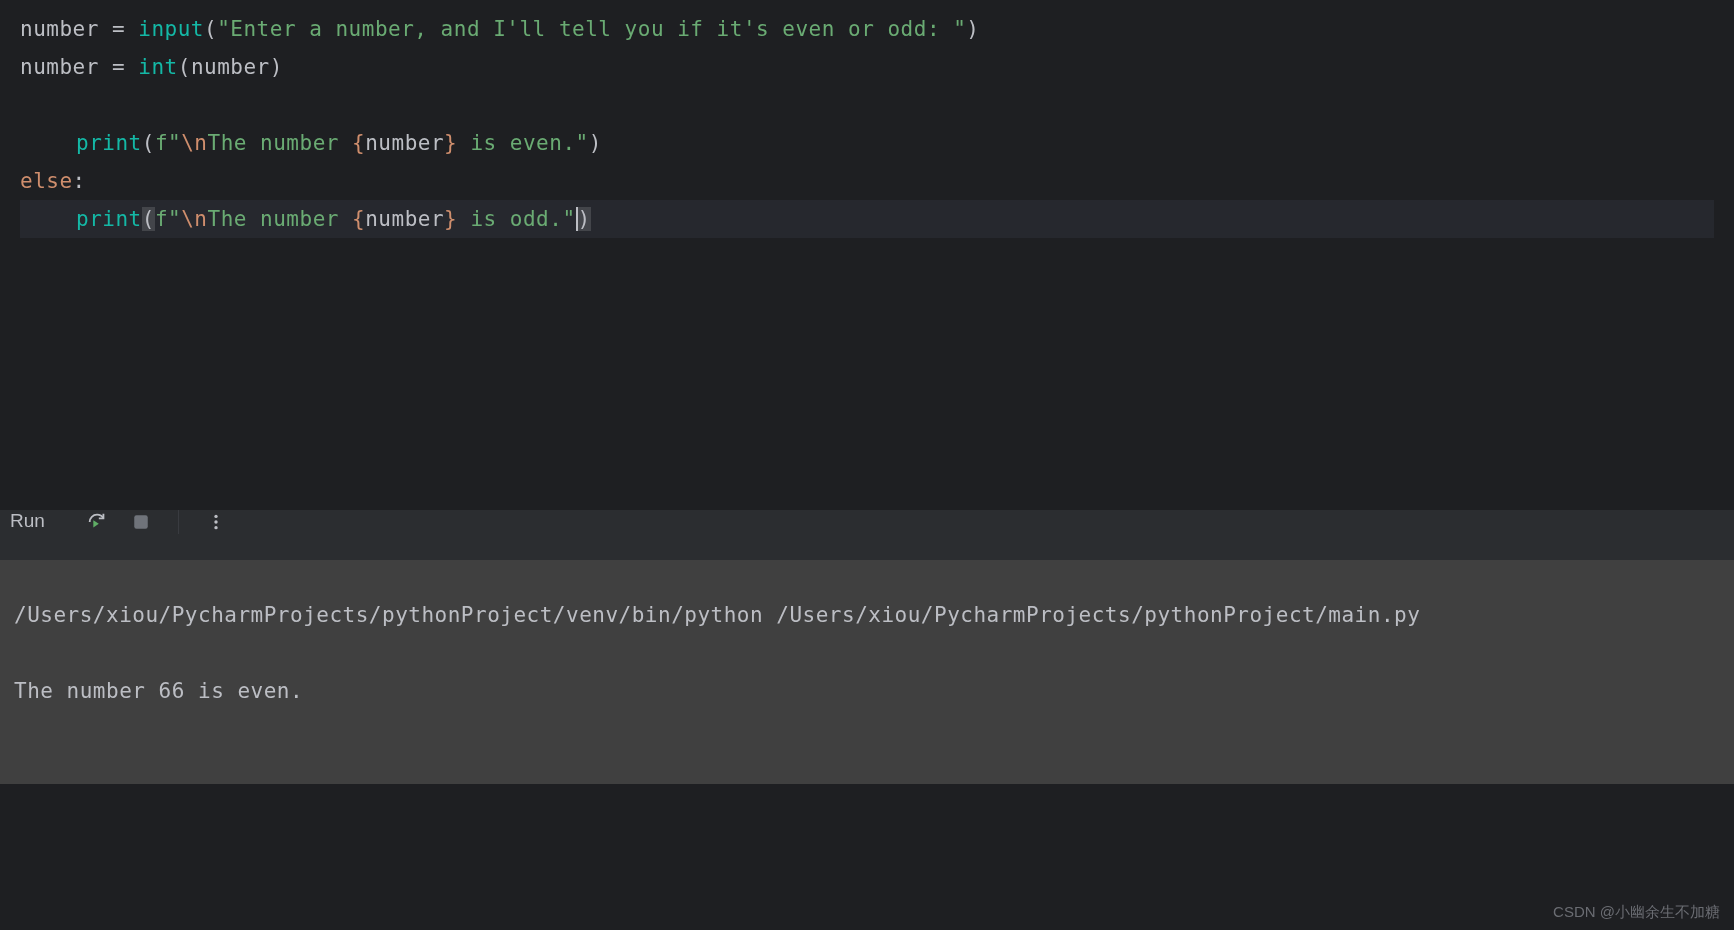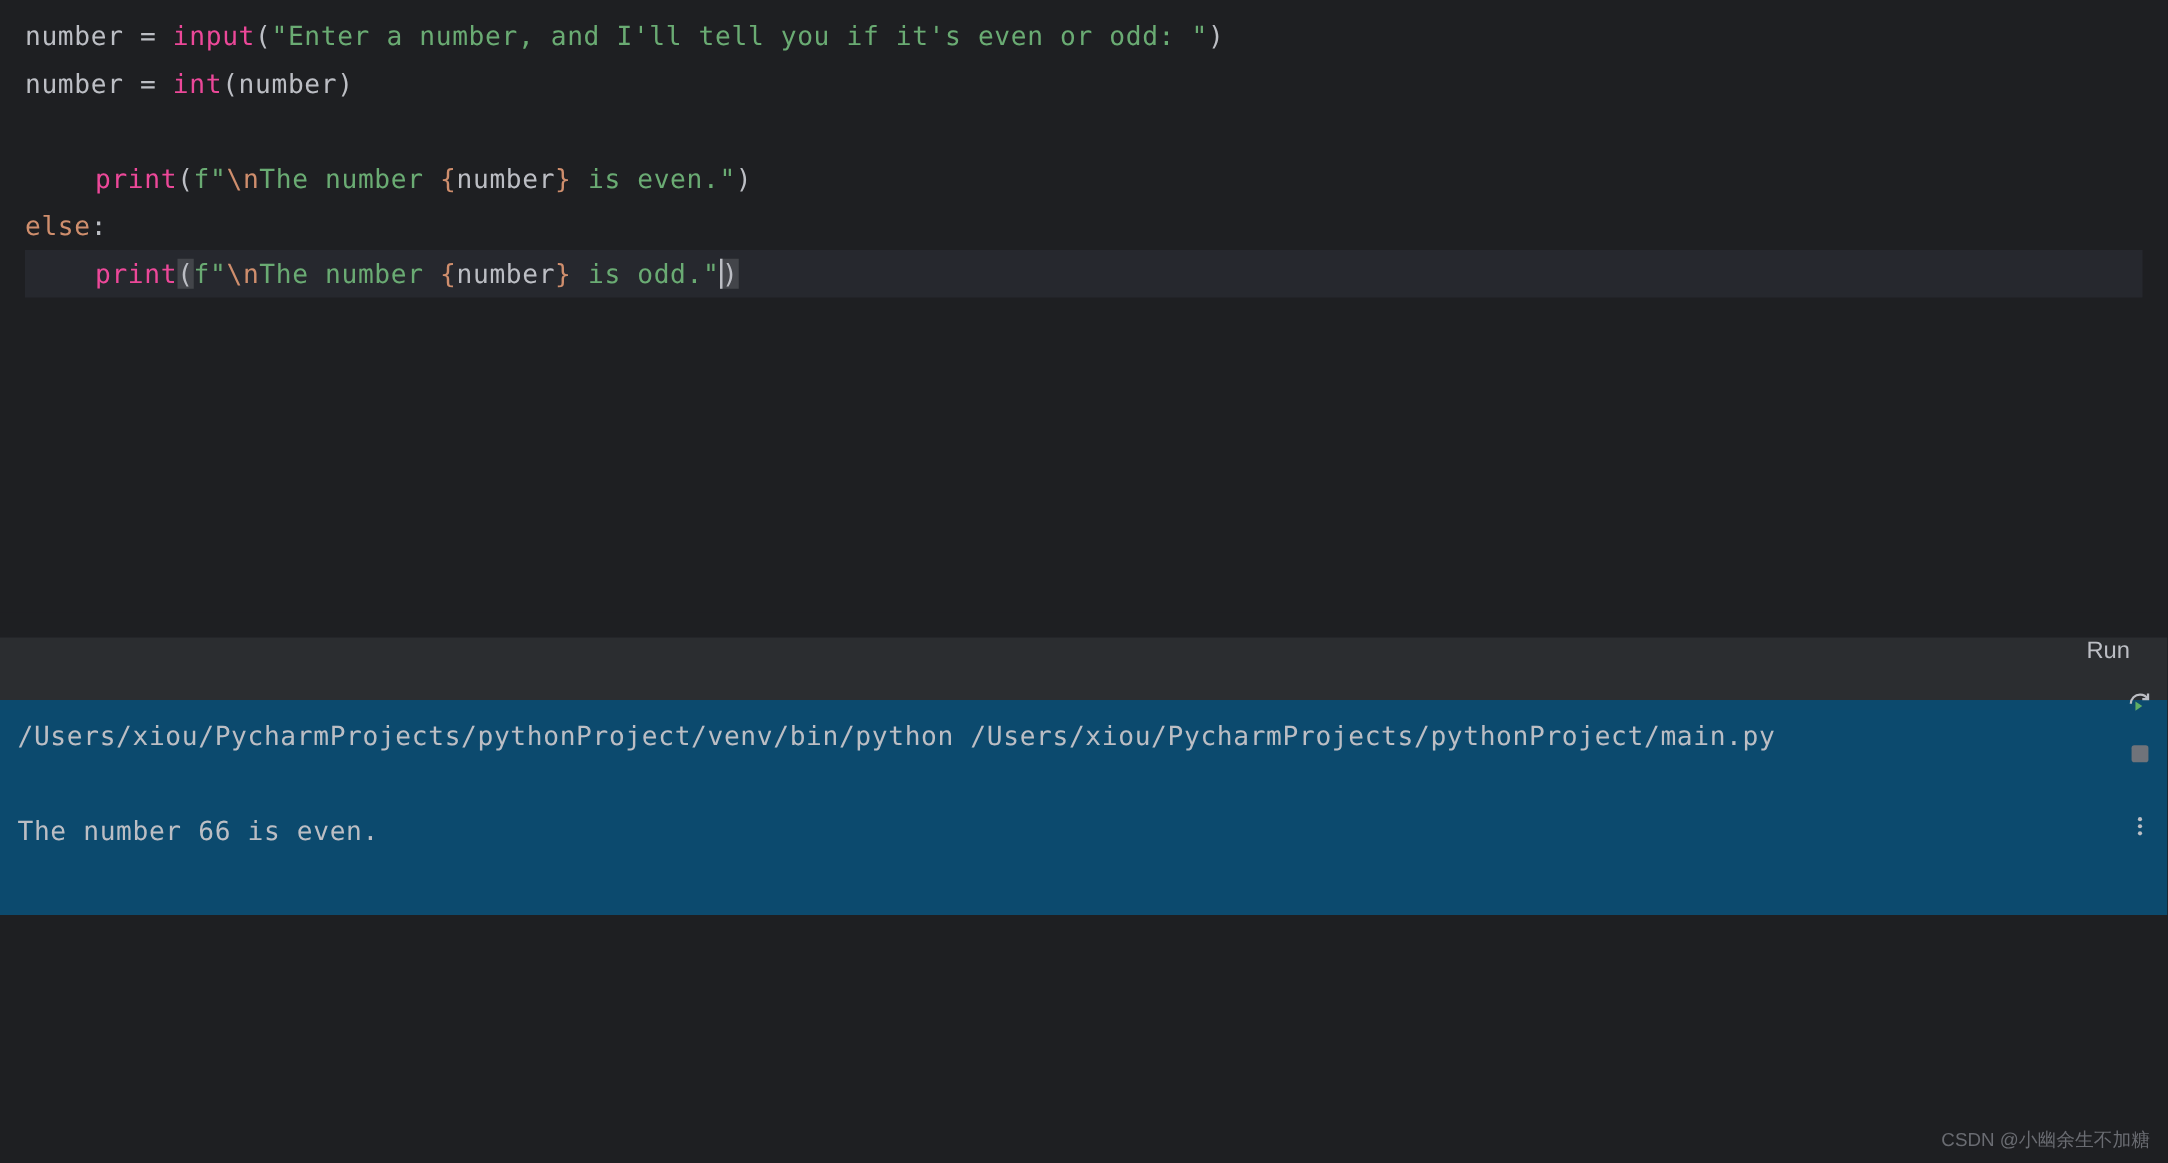--- a/index.html
+++ b/index.html
@@ -26,21 +26,21 @@
       line-height: 38px;
       white-space: pre;
       font-size: 21px;
       letter-spacing: 0.5px;
     }
     .code-line.highlighted {
       background: #26282e;
     }
     .tok-var { color: #bcbec4; }
     .tok-op { color: #bcbec4; }
-    .tok-builtin { color: #ec4899; }
+    .tok-builtin { color: #14b8a6; }
     .tok-paren { color: #bcbec4; }
     .tok-string { color: #6aab73; }
     .tok-keyword { color: #cf8e6d; }
     .tok-number { color: #2aacb8; }
     .tok-fstring { color: #6aab73; }
     .tok-fvar { color: #bcbec4; }
     .tok-fbrace { color: #cf8e6d; }
     .tok-escape { color: #cf8e6d; }
     .cursor-paren-open {
       background: #43454a;
@@ -50,24 +50,23 @@
       border-left: 2px solid #bcbec4;
     }
     .divider-gap {
       height: 20px;
       background: #1e1f22;
     }
     .run-toolbar {
       background: #2b2d30;
       height: 50px;
       display: flex;
-      align-items: flex-end;
+      align-items: flex-start;
       padding: 0 10px;
       gap: 20px;
-      flex-direction: column;
     }
     .run-label {
       font-size: 19px;
       color: #bcbec4;
       font-family: -apple-system, 'Segoe UI', sans-serif;
       font-weight: 500;
       margin-right: 20px;
     }
     .toolbar-icon {
       width: 24px;
@@ -77,22 +76,22 @@
       justify-content: center;
       cursor: pointer;
     }
     .toolbar-sep {
       width: 1px;
       height: 24px;
       background: #393b40;
       margin: 0 5px;
     }
     .console-area {
-      background: #0c4a6e;
-      padding: 10px 14px;
+      background: #404040;
+      padding: 36px 14px;
       font-size: 21px;
       line-height: 38px;
       letter-spacing: 0.5px;
     }
     .console-line {
       white-space: pre;
       color: #bcbec4;
     }
     .console-input {
       color: #6aab73;

